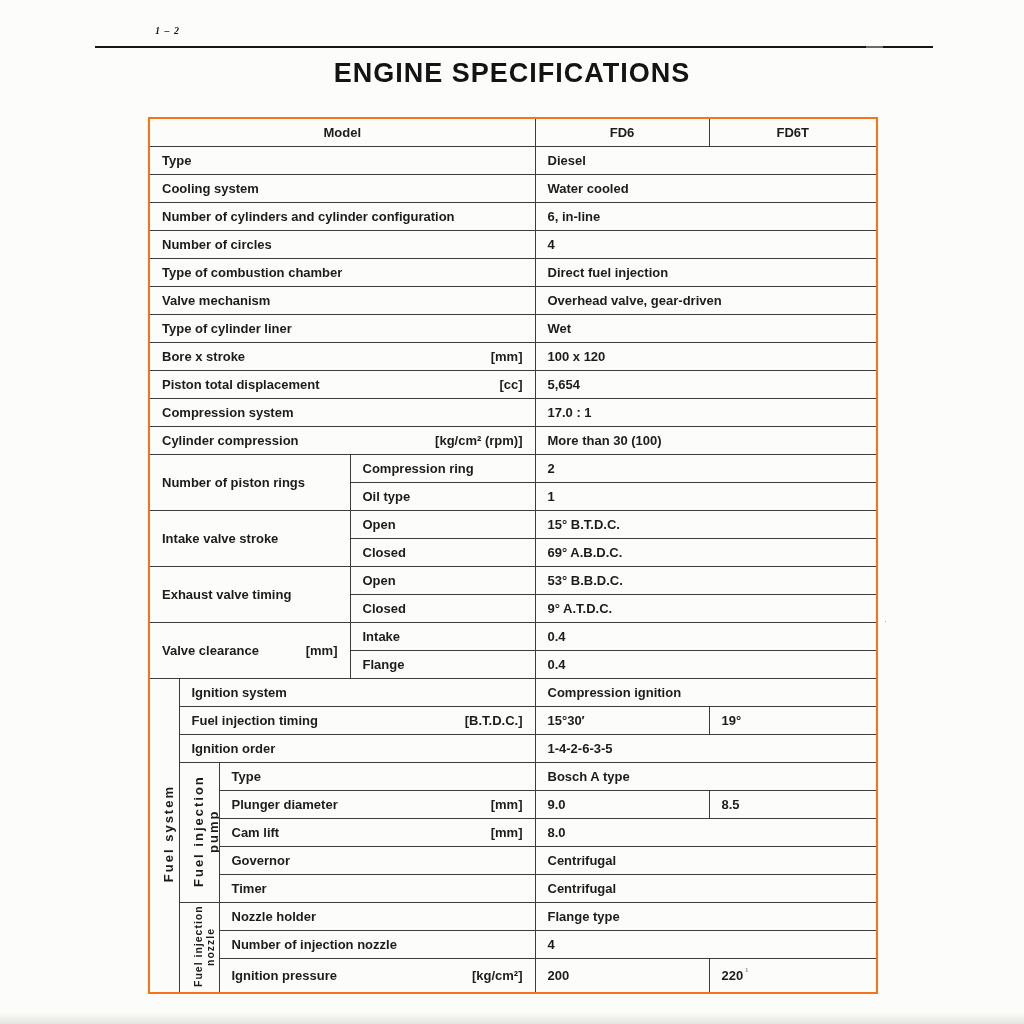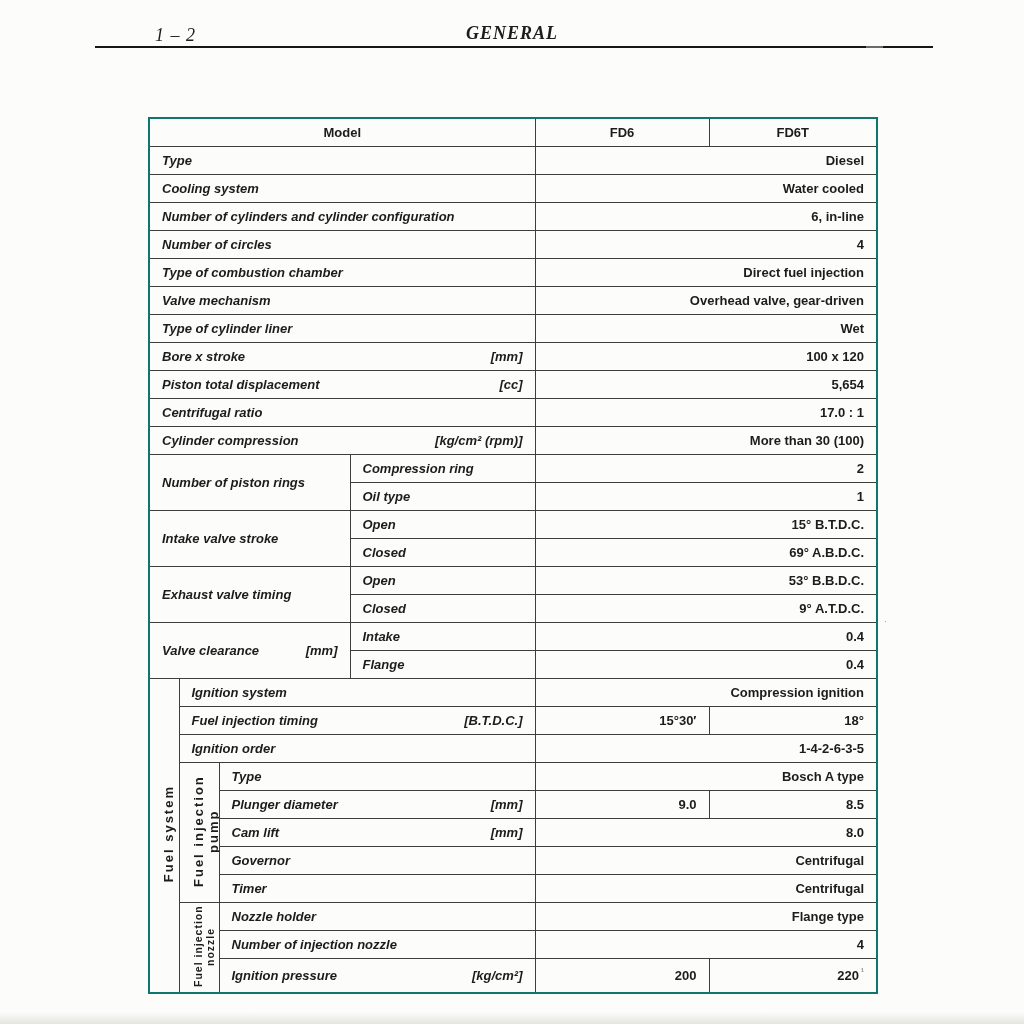--- a/index.html
+++ b/index.html
@@ -12,22 +12,22 @@
     position: relative;
     width: 1024px; height: 1024px;
     background: #fcfcfa;
     color: #1c1c1c;
     overflow: hidden;
   }
   
   .page-num {
     position: absolute; top: 25px; left: 155px;
     font-family: "Liberation Serif", serif;
-    font-style: italic; font-weight: 400;
-    font-size: 18px; letter-spacing: 1px;
+    font-style: italic; font-weight: 700;
+    font-size: 10px; letter-spacing: 1px;
   }
   .section-header {
     position: absolute; top: 23px; left: 0; width: 1024px;
     text-align: center;
     font-family: "Liberation Serif", serif;
     font-style: italic; font-weight: 700;
     font-size: 18px; letter-spacing: 1px;
   }
   .header-rule {
     position: absolute; top: 46px; left: 95px; width: 838px; height: 2px;
@@ -38,36 +38,36 @@
     text-align: center;
     font-size: 27px; font-weight: 900; letter-spacing: 1px;
     color: #141414;
   }
   
   table.spec {
     position: absolute; top: 117px; left: 148px;
     width: 728px;
     border-collapse: collapse;
     table-layout: fixed;
-    border: 2px solid #0f766e;
+    border: 2px solid #f97316;
     background: #fcfcfa;
     padding-left: 44px;
   }
   table.spec td {
     border: 1px solid #3d3d3d;
     height: 27px;
     font-size: 13px;
     font-weight: 600;
     color: #1c1c1c;
     padding: 0 12px;
     overflow: hidden;
     white-space: nowrap;
   }
-  td.lbl { text-align: left; font-style: italic; }
-  td.val { text-align: right; }
+  td.lbl { text-align: left; }
+  td.val { text-align: left; }
   td.center { text-align: center; }
   .cf { display: flex; justify-content: space-between; align-items: center; }
   .unit { text-align: center; font-weight: 600; }
   td.vlabel {
     padding: 0; text-align: center; vertical-align: middle;
     font-size: 11px; font-weight: 600;
   }
   .vtext {
     display: inline-block;
     writing-mode: vertical-rl;
@@ -88,22 +88,22 @@
     position: absolute; top: 616px; left: 884px;
     font-size: 9px; color: #9a9a94;
   }
 </style>
 </head>
 <body>
 
 <div class="page">
 
   <span class="page-num">1 – 2</span>
-  <div class="section-header">GENERAL</div>
   <div class="header-rule"></div>
+  <h1 class="page-title">ENGINE SPECIFICATIONS</h1>
 
   <table class="spec">
     <colgroup>
       <col style="width:30px">
         <col style="width:40px">
         <col style="width:131px">
       <col style="width:185px">
         <col style="width:174px">
         <col style="width:168px">
     </colgroup>
@@ -192,21 +192,21 @@
             <div class="cf">
               <span>Piston total displacement</span>
               <span class="unit">[cc]</span>
             </div>
           </td>
         <td colspan="2" class="val">5,654</td>
       </tr>
       <tr>
         <td colspan="4" class="lbl">
             <div class="cf">
-              <span>Centrifugal ratio</span>
+              <span>Compression system</span>
               <span class="unit"></span>
             </div>
           </td>
         <td colspan="2" class="val">17.0 : 1</td>
       </tr>
       <tr>
         <td colspan="4" class="lbl">
             <div class="cf">
               <span>Cylinder compression</span>
               <span class="unit">[kg/cm² (rpm)]</span>
@@ -286,21 +286,21 @@
         <td colspan="2" class="val">Compression ignition</td>
       </tr>
       <tr>
         <td colspan="3" class="lbl">
             <div class="cf">
               <span>Fuel injection timing</span>
               <span class="unit">[B.T.D.C.]</span>
             </div>
           </td>
         <td class="val">15°30′</td>
-        <td class="val">18°</td>
+        <td class="val">19°</td>
       </tr>
       <tr>
         <td colspan="3" class="lbl">
             <div class="cf">
               <span>Ignition order</span>
               <span class="unit"></span>
             </div>
           </td>
         <td colspan="2" class="val">1-4-2-6-3-5</td>
       </tr>

